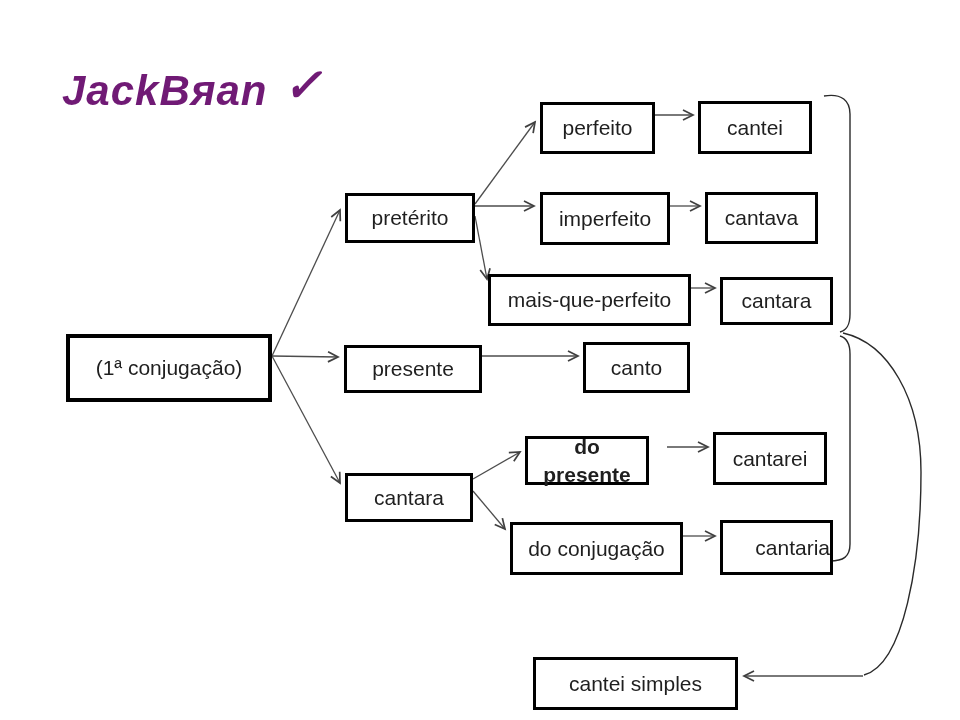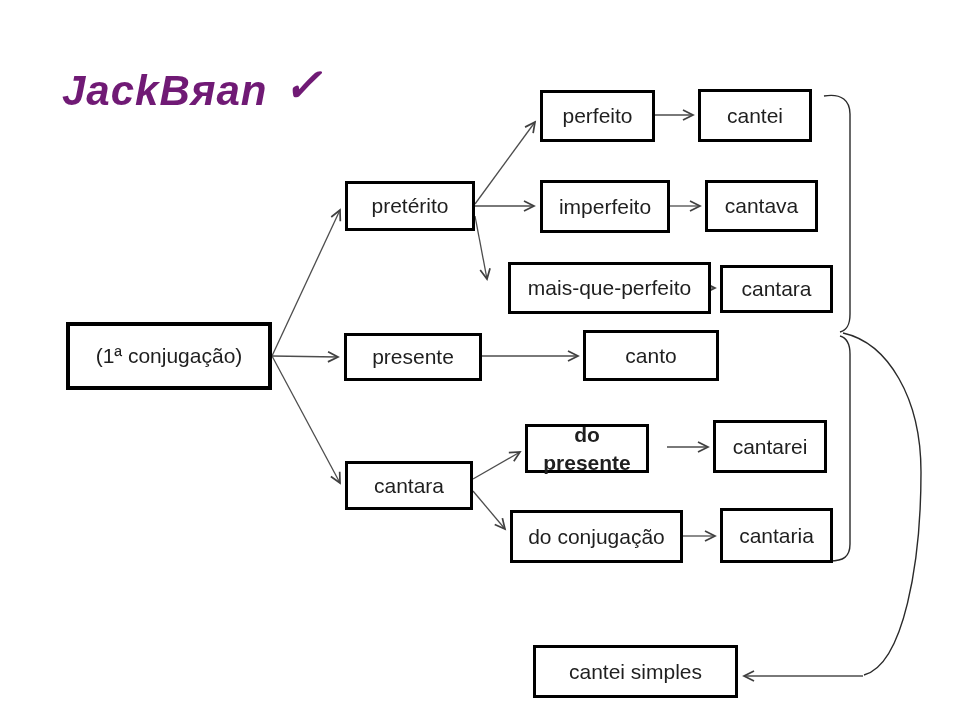--- a/index.html
+++ b/index.html
@@ -16,21 +16,21 @@
   }
   .logo .check{
     display:inline-block;margin-left:16px;font-size:46px;
     transform:translateY(-4px);
   }
   #connectors{position:absolute;left:0;top:0;z-index:1;}
   #nodes .node{
     position:absolute;box-sizing:border-box;z-index:2;
     background:#ffffff;border:3px solid #000000;
     display:flex;flex-direction:column;align-items:center;justify-content:center;
-    text-align:center;font-size:21px;color:#1f1f1f;line-height:1.3;
+    text-align:center;font-size:21px;color:#1f1f1f;line-height:1.3;margin-top:12px;
   }
   #nodes .node.major{border-width:4px;}
 </style>
 </head>
 <body>
 
 <div id="slide">
 
   <div class="logo">
     <span>JackBяan</span><span class="check">✓</span>
@@ -86,44 +86,44 @@
       </div>
       <div class="node" style="left: 698px; top: 89px; width: 114px; height: 53px;">
         <span>cantei</span>
       </div>
       <div class="node" style="left: 540px; top: 180px; width: 130px; height: 53px;">
         <span>imperfeito</span>
       </div>
       <div class="node" style="left: 705px; top: 180px; width: 113px; height: 52px;">
         <span>cantava</span>
       </div>
-      <div class="node" style="left: 508px; top: 262px; width: 203px; height: 52px;">
+      <div class="node" style="left: 488px; top: 262px; width: 203px; height: 52px;">
         <span>mais-que-perfeito</span>
       </div>
       <div class="node" style="left: 720px; top: 265px; width: 113px; height: 48px;">
         <span>cantara</span>
       </div>
       <div class="node" style="left: 344px; top: 333px; width: 138px; height: 48px;">
         <span>presente</span>
       </div>
-      <div class="node" style="left: 583px; top: 330px; width: 136px; height: 51px;">
+      <div class="node" style="left: 583px; top: 330px; width: 107px; height: 51px;">
         <span>canto</span>
       </div>
       <div class="node" style="left: 345px; top: 461px; width: 128px; height: 49px;">
         <span>cantara</span>
       </div>
       <div class="node" style="left: 525px; top: 424px; width: 124px; height: 49px; font-weight: bold;">
         <span>do presente</span>
       </div>
       <div class="node" style="left: 713px; top: 420px; width: 114px; height: 53px;">
         <span>cantarei</span>
       </div>
       <div class="node" style="left: 510px; top: 510px; width: 173px; height: 53px;">
         <span>do conjugação</span>
       </div>
-      <div class="node" style="left: 720px; top: 508px; width: 113px; height: 55px;">
+      <div class="node" style="left: 720px; top: 508px; width: 113px; height: 55px; align-items: flex-end;">
         <span>cantaria</span>
       </div>
       <div class="node" style="left: 533px; top: 645px; width: 205px; height: 53px;">
         <span>cantei simples</span>
       </div>
     </div>
 </div>
 
 </body></html>

